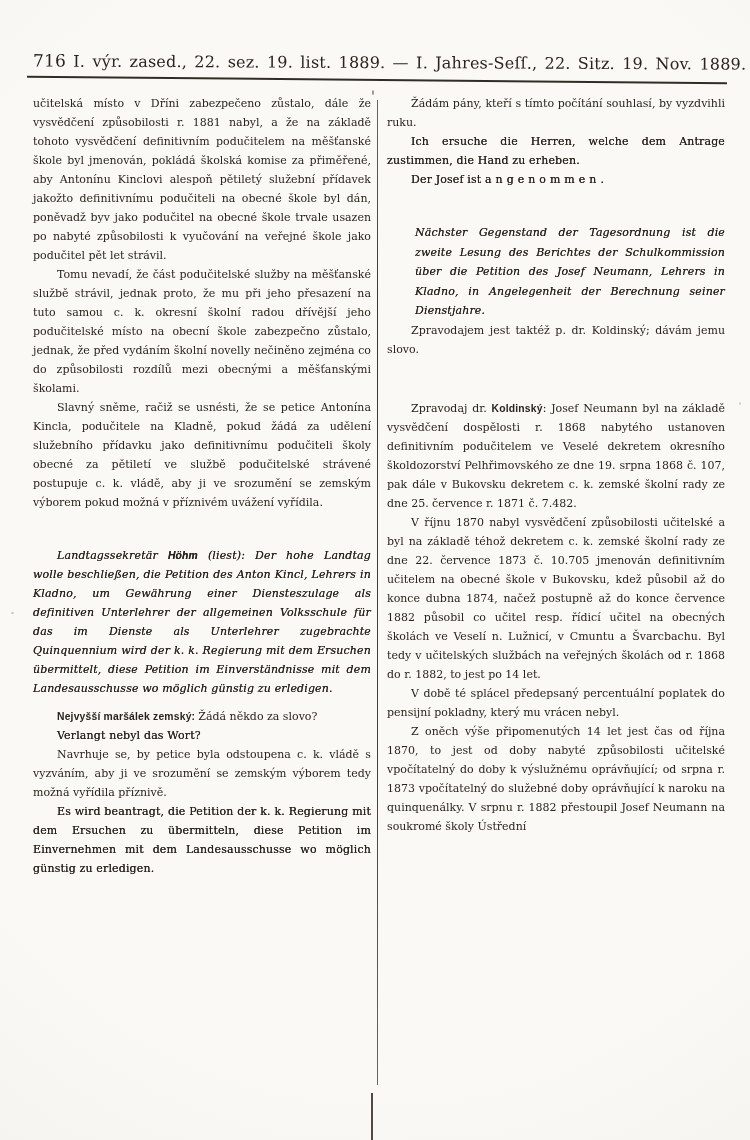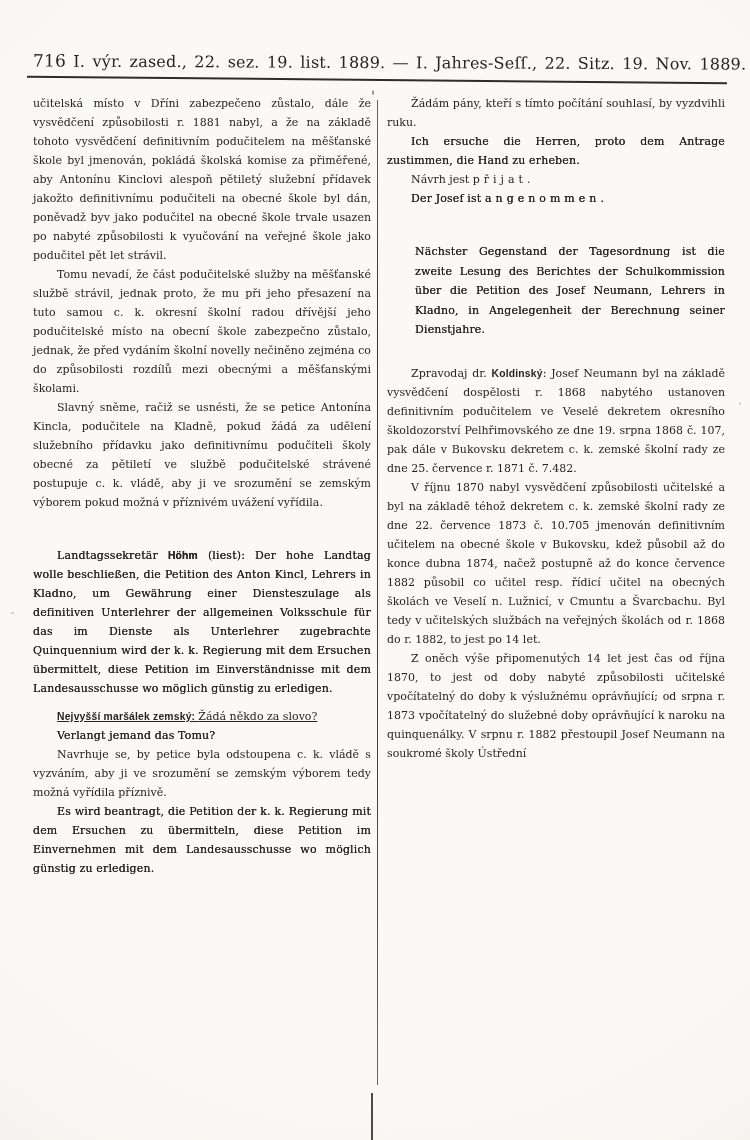--- a/index.html
+++ b/index.html
@@ -47,23 +47,23 @@
   
   .para {
     margin: 0;
     font-size: 11px;
     line-height: 19px;
     text-align: justify;
     hyphens: none;
   }
   .para.indent { text-indent: 24px; }
   .para.block { margin-left: 28px; line-height: 19.6px; }
-  .gap-sm { margin-top: 9px; text-decoration: underline; }
-  .gap-md { margin-top: 24px; }
-  .gap-lg { margin-top: 34px; }
+  .gap-sm { margin-top: 9px; }
+  .gap-md { margin-top: 40px; }
+  .gap-lg { margin-top: 34px; font-style: italic; }
   
   .para.de { text-shadow: 0 0 0.65px rgba(30, 24, 16, 0.9); letter-spacing: 0.15px; }
   
   span.run-bold {
     font-family: "Liberation Sans", sans-serif;
     font-weight: bold; font-size: 0.94em; letter-spacing: 0.2px;
   }
   span.run-spaced { letter-spacing: 4px; }
   
   .speck { position: absolute; background: rgba(50,44,36,0.5); border-radius: 50%; }
@@ -84,32 +84,33 @@
   </div>
   <div class="header-rule"></div>
 
   <div class="columns">
     <div class="col">
         <p class="para"><span class="">učitelská místo v Dříni zabezpečeno zůstalo, dále že vysvědčení způsobilosti r. 1881 nabyl, a že na základě tohoto vysvědčení definitivním podučitelem na měšťanské škole byl jmenován, pokládá školská komise za přiměřené, aby Antonínu Kinclovi alespoň pětiletý služební přídavek jakožto definitivnímu podučiteli na obecné škole byl dán, poněvadž byv jako podučitel na obecné škole trvale usazen po nabyté způsobilosti k vyučování na veřejné škole jako podučitel pět let strávil.</span></p>
         <p class="para indent"><span class="">Tomu nevadí, že část podučitelské služby na měšťanské službě strávil, jednak proto, že mu při jeho přesazení na tuto samou c. k. okresní školní radou dřívější jeho podučitelské místo na obecní škole zabezpečno zůstalo, jednak, že před vydáním školní novelly nečiněno zejména co do způsobilosti rozdílů mezi obecnými a měšťanskými školami.</span></p>
         <p class="para indent"><span class="">Slavný sněme, račiž se usnésti, že se petice Antonína Kincla, podučitele na Kladně, pokud žádá za udělení služebního přídavku jako definitivnímu podučiteli školy obecné za pětiletí ve službě podučitelské strávené postupuje c. k. vládě, aby ji ve srozumění se zemským výborem pokud možná v příznivém uvážení vyřídila.</span></p>
         <p class="para de indent gap-lg"><span class="">Landtagssekretär </span><span class="run-bold ">Höhm</span><span class=""> (liest): Der hohe Landtag wolle beschließen, die Petition des Anton Kincl, Lehrers in Kladno, um Gewährung einer Diensteszulage als definitiven Unterlehrer der allgemeinen Volksschule für das im Dienste als Unterlehrer zugebrachte Quinquennium wird der k. k. Regierung mit dem Ersuchen übermittelt, diese Petition im Einverständnisse mit dem Landesausschusse wo möglich günstig zu erledigen.</span></p>
         <p class="para indent gap-sm"><span class="run-bold ">Nejvyšší maršálek zemský: </span><span class="">Žádá někdo za slovo?</span></p>
-        <p class="para de indent"><span class="">Verlangt jemand das Tomu?</span></p>
+        <p class="para de indent"><span class="">Verlangt nebyl das Wort?</span></p>
         <p class="para indent"><span class="">Navrhuje se, by petice byla odstoupena c. k. vládě s vyzváním, aby ji ve srozumění se zemským výborem tedy možná vyřídila příznivě.</span></p>
         <p class="para de indent"><span class="">Es wird beantragt, die Petition der k. k. Regierung mit dem Ersuchen zu übermitteln, diese Petition im Einvernehmen mit dem Landesausschusse wo möglich günstig zu erledigen.</span></p>
       </div>
     <div class="col">
         <p class="para indent"><span class="">Žádám pány, kteří s tímto počítání souhlasí, by vyzdvihli ruku.</span></p>
-        <p class="para de indent"><span class="">Ich ersuche die Herren, proto dem Antrage zustimmen, die Hand zu erheben.</span></p>
-        <p class="para indent"><span class="">Návrh jest </span><span class="run-spaced">přijat</span><span class="">.</span></p>
+        <p class="para de indent"><span class="">Ich ersuche die Herren, welche dem Antrage zustimmen, die Hand zu erheben.</span></p>
         <p class="para de indent"><span class="">Der Josef ist </span><span class="run-spaced">angenommen</span><span class="">.</span></p>
         <p class="para de block gap-lg"><span class="">Nächster Gegenstand der Tagesordnung ist die zweite Lesung des Berichtes der Schulkommission über die Petition des Josef Neumann, Lehrers in Kladno, in Angelegenheit der Berechnung seiner Dienstjahre.</span></p>
+        <p class="para indent"><span class="">Zpravodajem jest taktéž p. dr. Koldinský; dávám jemu slovo.</span></p>
         <p class="para indent gap-md"><span class="">Zpravodaj dr. </span><span class="run-bold ">Koldinský</span><span class="">: Josef Neumann byl na základě vysvědčení dospělosti r. 1868 nabytého ustanoven definitivním podučitelem ve Veselé dekretem okresního školdozorství Pelhřimovského ze dne 19. srpna 1868 č. 107, pak dále v Bukovsku dekretem c. k. zemské školní rady ze dne 25. července r. 1871 č. 7.482.</span></p>
         <p class="para indent"><span class="">V říjnu 1870 nabyl vysvědčení způsobilosti učitelské a byl na základě téhož dekretem c. k. zemské školní rady ze dne 22. července 1873 č. 10.705 jmenován definitivním učitelem na obecné škole v Bukovsku, kdež působil až do konce dubna 1874, načež postupně až do konce července 1882 působil co učitel resp. řídicí učitel na obecných školách ve Veselí n. Lužnicí, v Cmuntu a Švarcbachu. Byl tedy v učitelských službách na veřejných školách od r. 1868 do r. 1882, to jest po 14 let.</span></p>
+        <p class="para indent"><span class="">V době té splácel předepsaný percentuální poplatek do pensijní pokladny, který mu vrácen nebyl.</span></p>
         <p class="para indent"><span class="">Z oněch výše připomenutých 14 let jest čas od října 1870, to jest od doby nabyté způsobilosti učitelské vpočítatelný do doby k výslužnému oprávňující; od srpna r. 1873 vpočítatelný do služebné doby oprávňující k naroku na quinquenálky. V srpnu r. 1882 přestoupil Josef Neumann na soukromé školy Ústřední</span></p>
       </div>
   </div>
 
   <div class="col-divider"></div>
   <div class="col-divider-tail"></div>
 
   <div class="speck s1"></div>
   <div class="speck s2"></div>
   <div class="speck s3"></div>

